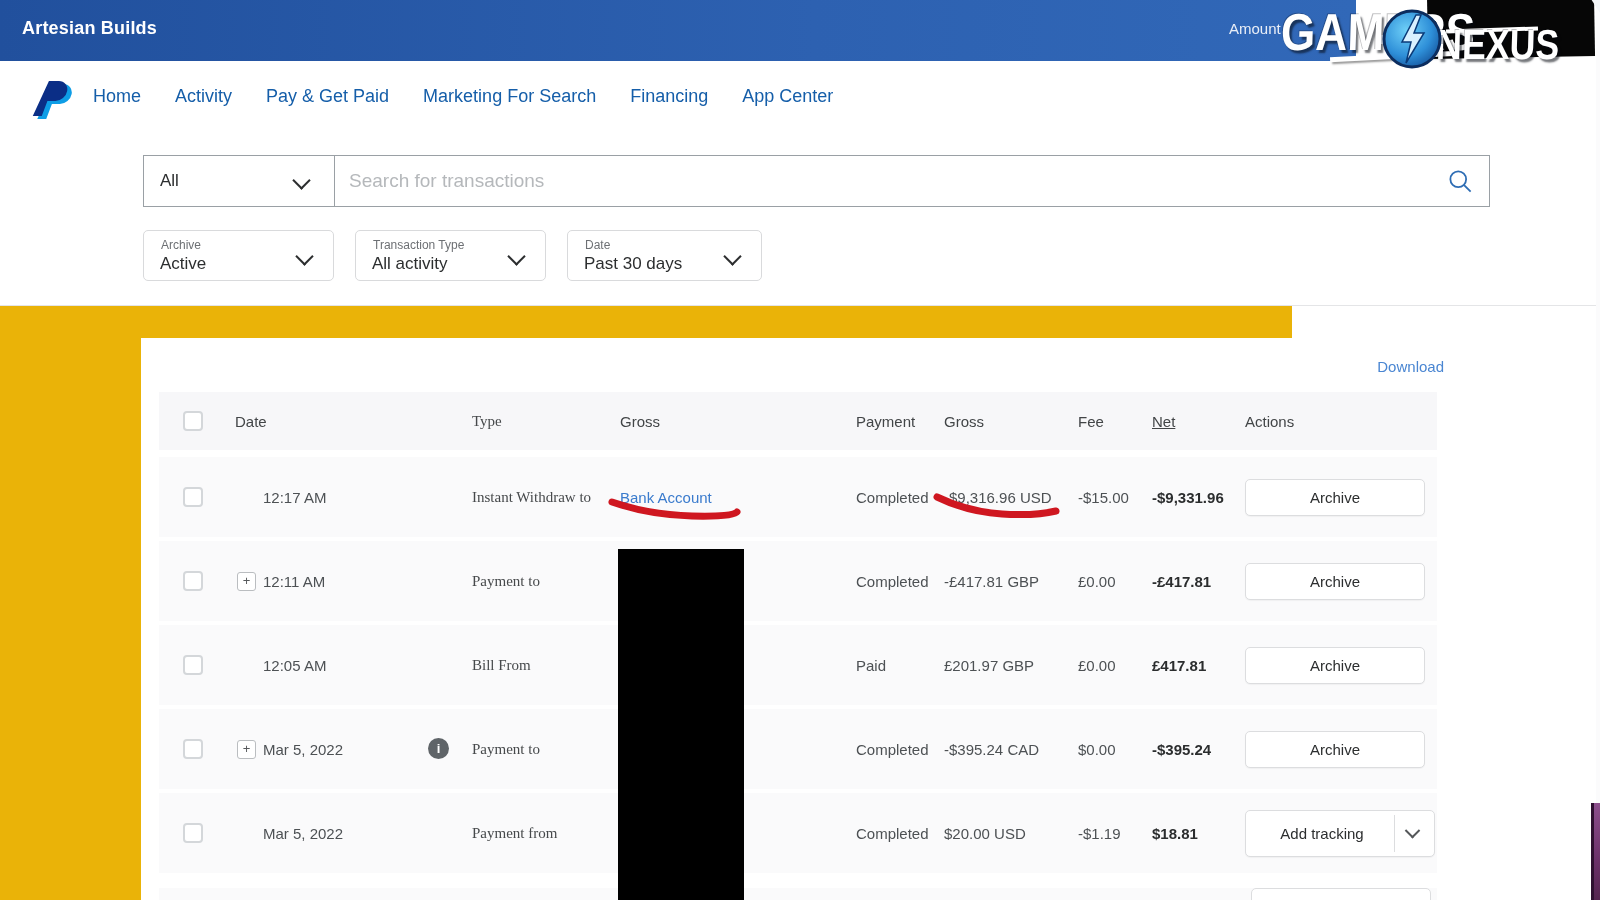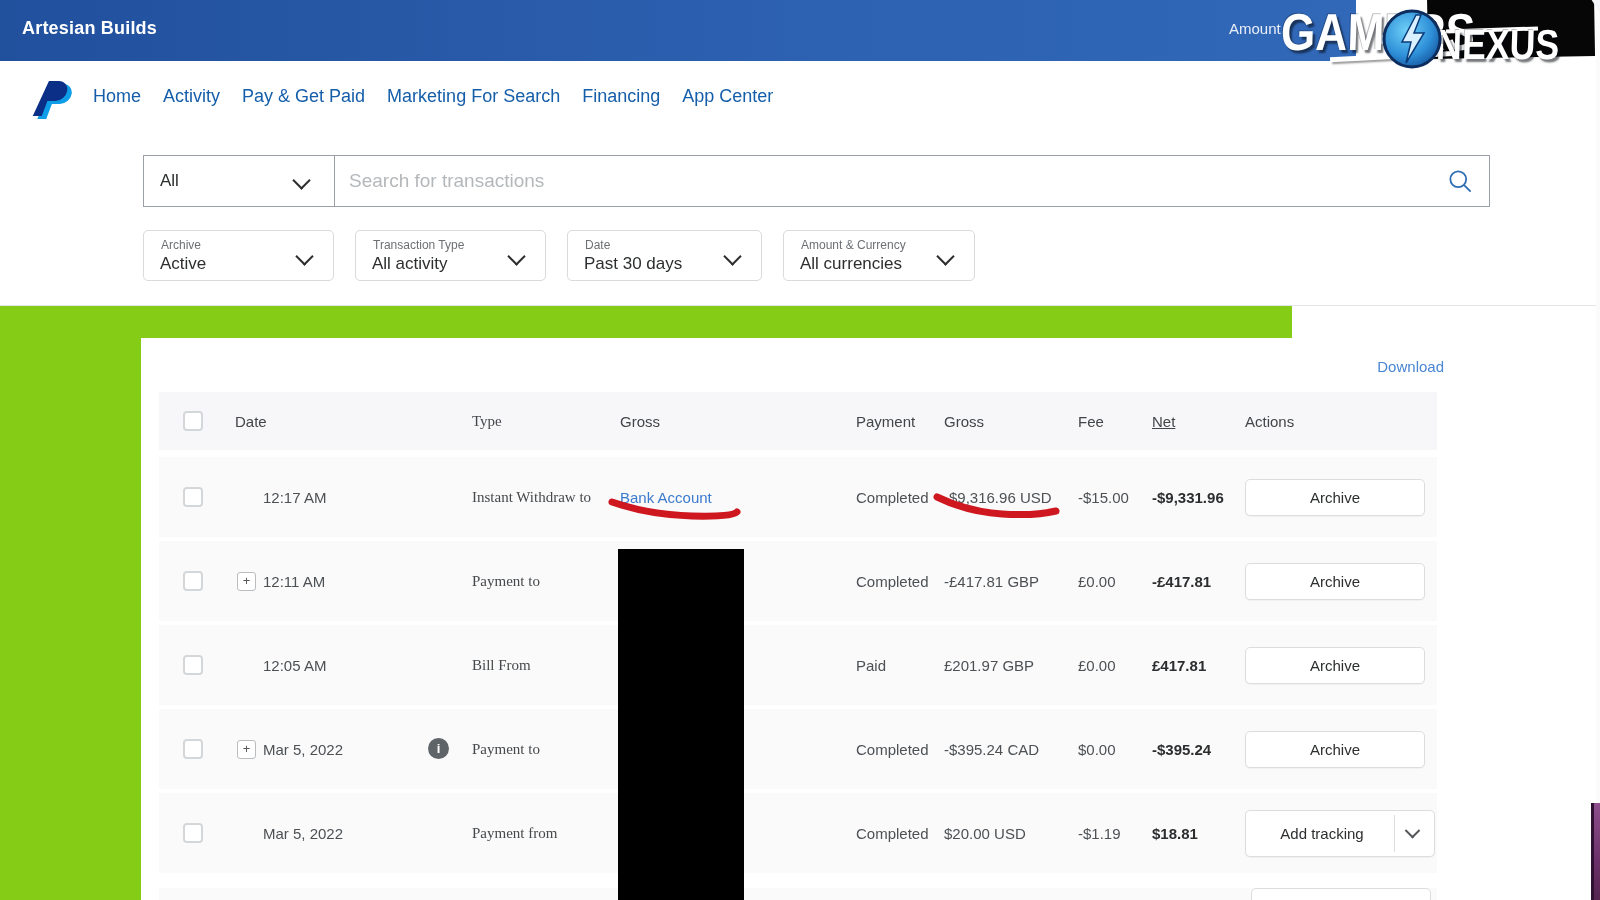--- a/index.html
+++ b/index.html
@@ -9,21 +9,21 @@
   
   .topbar{position:absolute;left:0;top:0;width:1356px;height:61px;
           background:linear-gradient(90deg,#21509d,#2d61b1 60%,#3168b8);}
   .tb-title{position:absolute;left:22px;top:18px;font-size:18px;font-weight:700;color:#fff;letter-spacing:.2px;}
   .tb-dev{position:absolute;left:1229px;top:20px;font-size:15px;color:#e9eef7;}
 
   
   .navbar{position:absolute;left:0;top:61px;width:1600px;height:70px;background:#fff;
           border-bottom:1px solid #ececee;}
   .pp-logo{position:absolute;left:30px;top:14px;width:40px;height:44px;display:block;}
-  .nav-items{position:absolute;left:93px;top:0;height:70px;display:flex;gap:22px;align-items:center;}
+  .nav-items{position:absolute;left:93px;top:0;height:70px;display:flex;gap:34px;align-items:center;}
   .nav-item{font-size:18px;color:#155ea9;cursor:pointer;white-space:nowrap;}
 
   
   .searchsec{position:absolute;left:0;top:131px;width:1600px;height:174px;background:#fff;
              border-bottom:1px solid #e4e5e7;}
   .searchbar{position:absolute;left:143px;top:24px;width:1347px;height:52px;
              border:1px solid #9aa0a5;display:flex;align-items:stretch;background:#fff;box-sizing:border-box;justify-content:center;}
   .scope{width:191px;flex:0 0 191px;border-right:1px solid #9aa0a5;display:flex;align-items:center;
          padding-left:16px;box-sizing:border-box;position:relative;cursor:pointer;}
   .scope-txt{font-size:17px;color:#2c2e2f;}
@@ -37,21 +37,21 @@
   .filters{position:absolute;left:143px;top:99px;display:flex;gap:21px;}
   .fbox{width:191px;height:51px;border:1px solid #d9dadc;border-radius:5px;background:#fff;
         position:relative;box-sizing:border-box;cursor:pointer;}
   .fbox:nth-child(3){width:195px;}
   .fbox:nth-child(4){width:192px;}
   .flabel{position:absolute;left:17px;top:7px;font-size:12px;color:#6d7074;}
   .fvalue{position:absolute;left:16px;top:23px;font-size:17px;color:#2c2e2f;}
   .fbox .chev{position:absolute;right:22px;top:19px;}
 
   
-  .bodyarea{position:absolute;left:0;top:306px;width:1292px;height:594px;background:#84cc16;}
+  .bodyarea{position:absolute;left:0;top:306px;width:1292px;height:594px;background:#eab308;}
   .card{position:absolute;left:141px;top:32px;width:1351px;height:562px;background:#fff;}
   .download{position:absolute;right:48px;top:20px;font-size:15px;color:#4a86d2;cursor:pointer;text-decoration:none;}
 
   .thead,.trow{position:absolute;left:18px;width:1278px;display:flex;align-items:center;box-sizing:border-box;}
   .thead{top:54px;height:58px;background:#f7f7f9;color:#424547;font-size:15px;}
   .trow{height:80px;background:#fafafb;font-size:15px;color:#4d5154;}
   .r0{top:119px;} .r1{top:203px;} .r2{top:287px;} .r3{top:371px;} .r4{top:455px;}
   .r5{top:550px;height:12px;overflow:visible;}
 
   .c-check{flex:0 0 70px;padding-left:24px;box-sizing:border-box;}
@@ -156,25 +156,20 @@
         <span class="chev"></span>
       </div>
       <div class="fbox">
         <span class="flabel">Transaction Type</span>
         <span class="fvalue">All activity</span>
         <span class="chev"></span>
       </div>
       <div class="fbox">
         <span class="flabel">Date</span>
         <span class="fvalue">Past 30 days</span>
-        <span class="chev"></span>
-      </div>
-      <div class="fbox">
-        <span class="flabel">Amount &amp; Currency</span>
-        <span class="fvalue">All currencies</span>
         <span class="chev"></span>
       </div>
     </div>
   </div>
 
   <div class="bodyarea">
     <div class="card">
       <a class="download">Download</a>
 
       <div class="thead">

